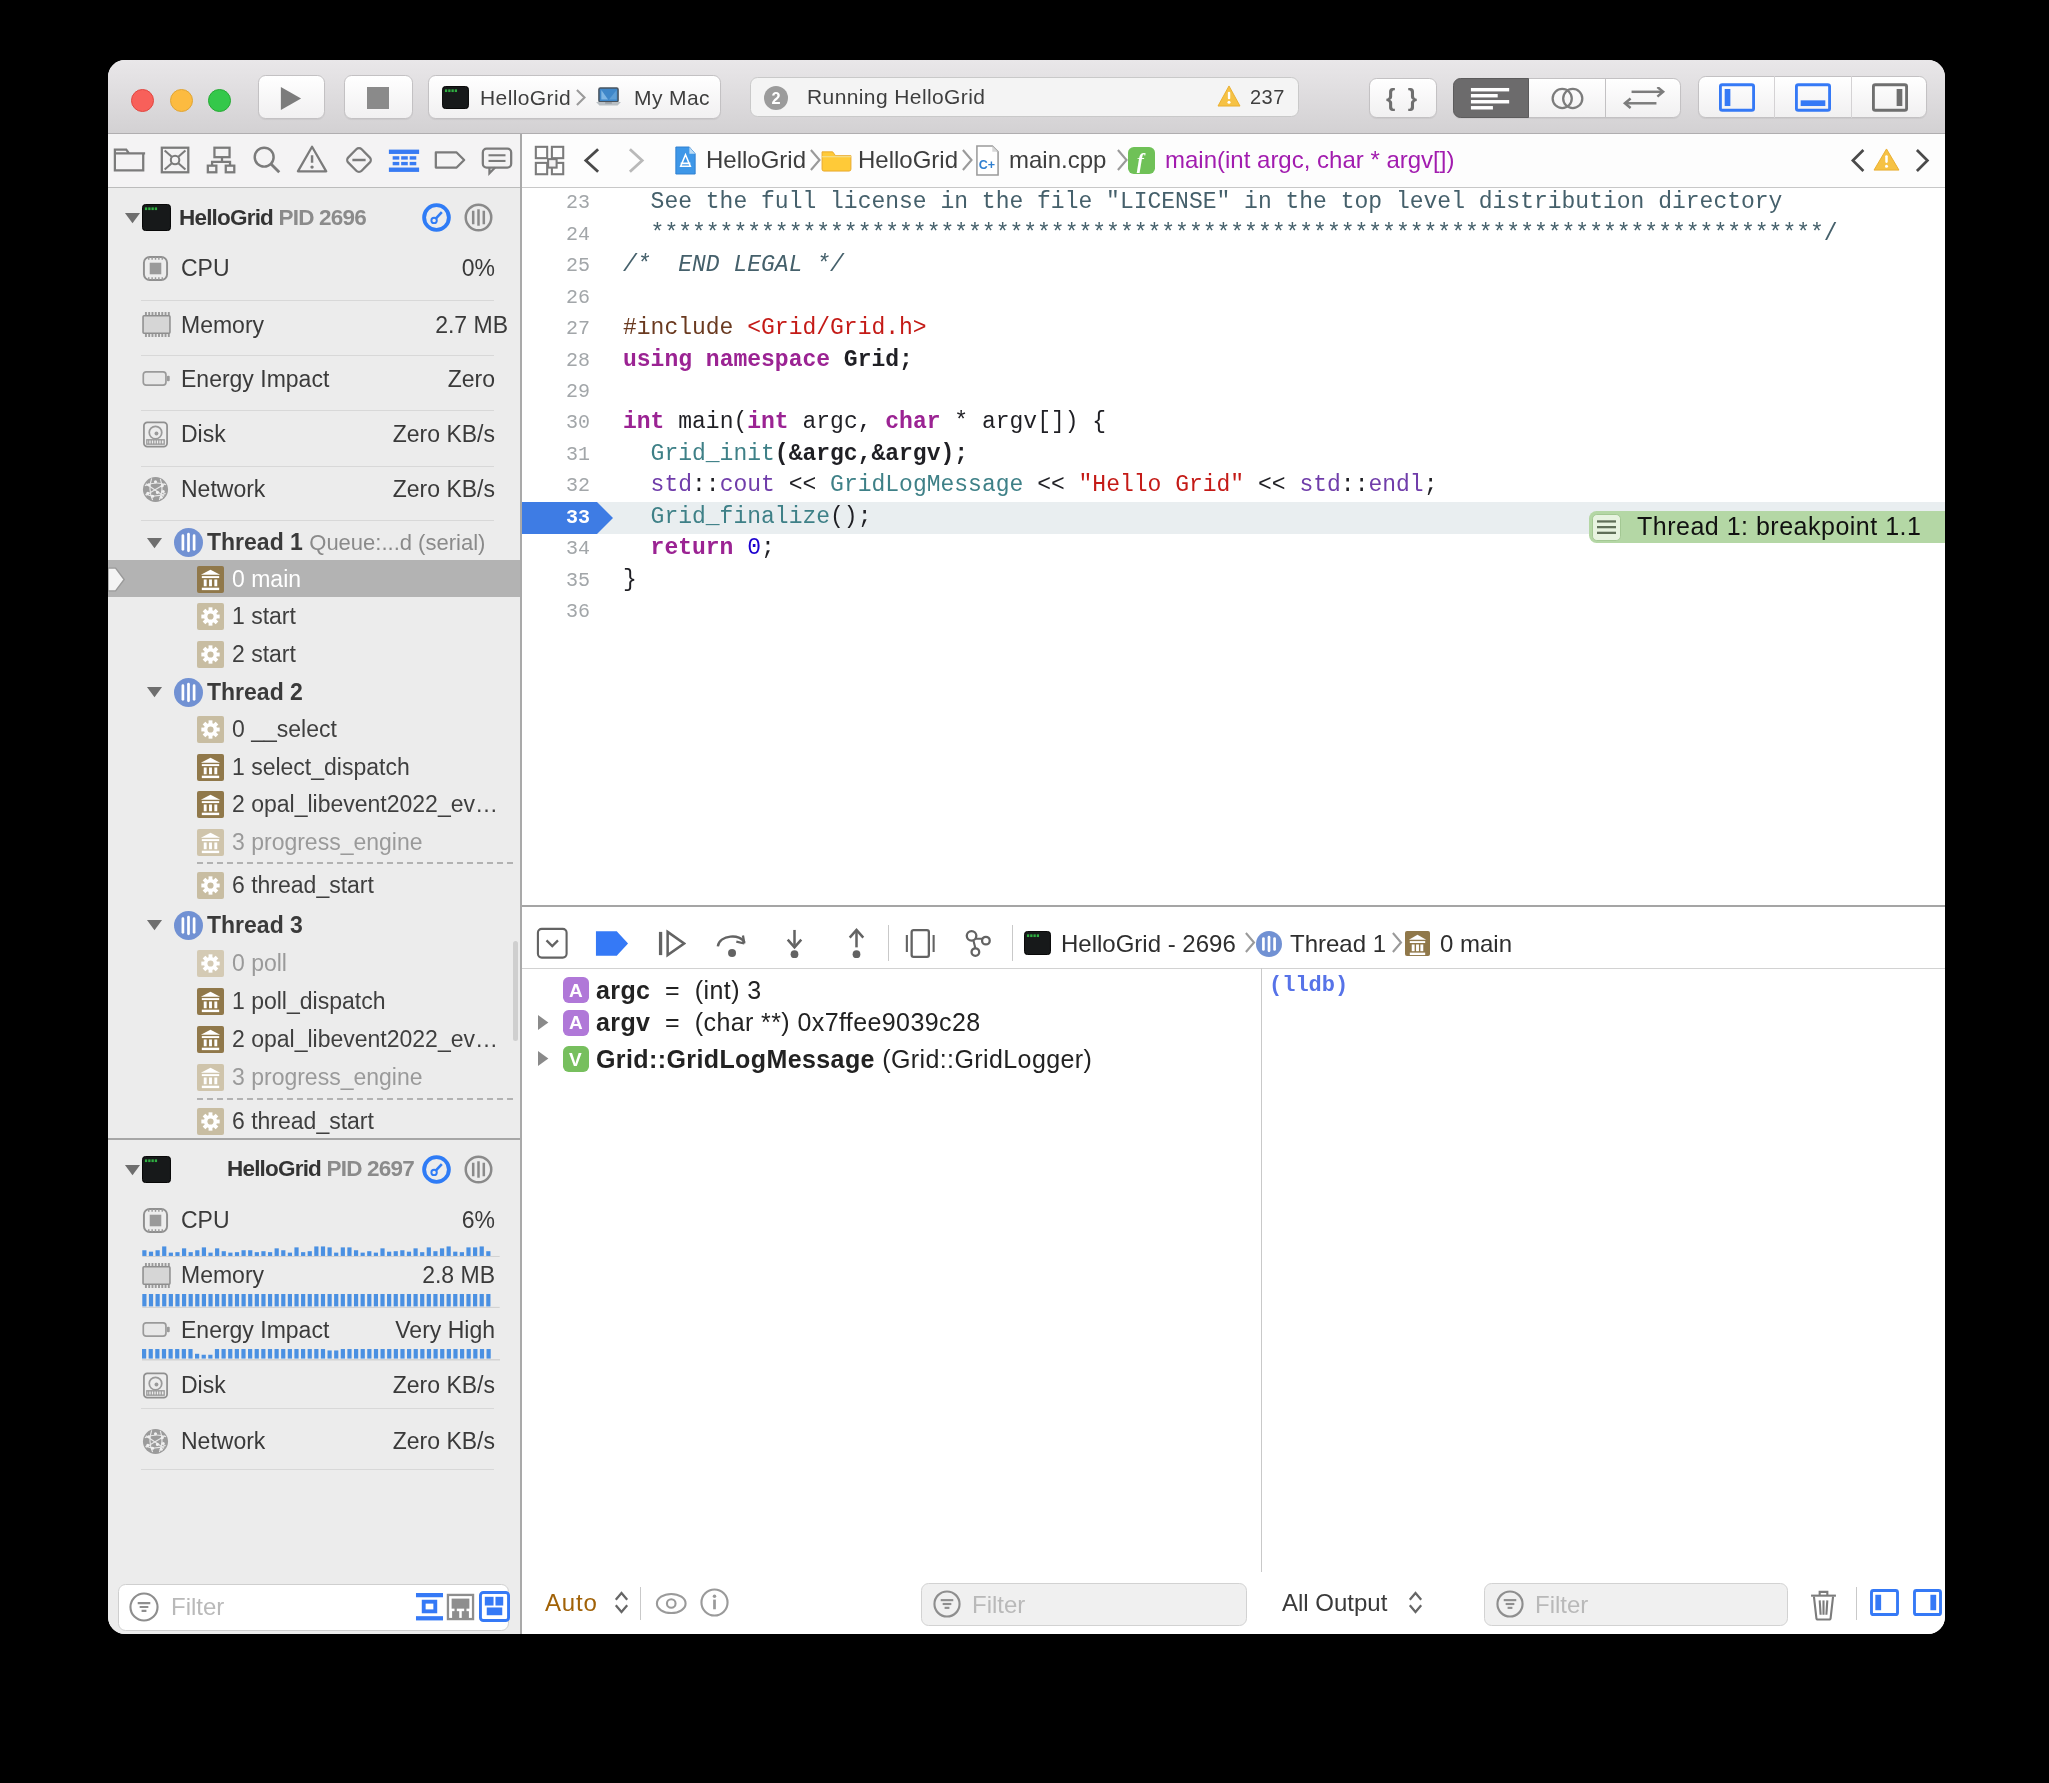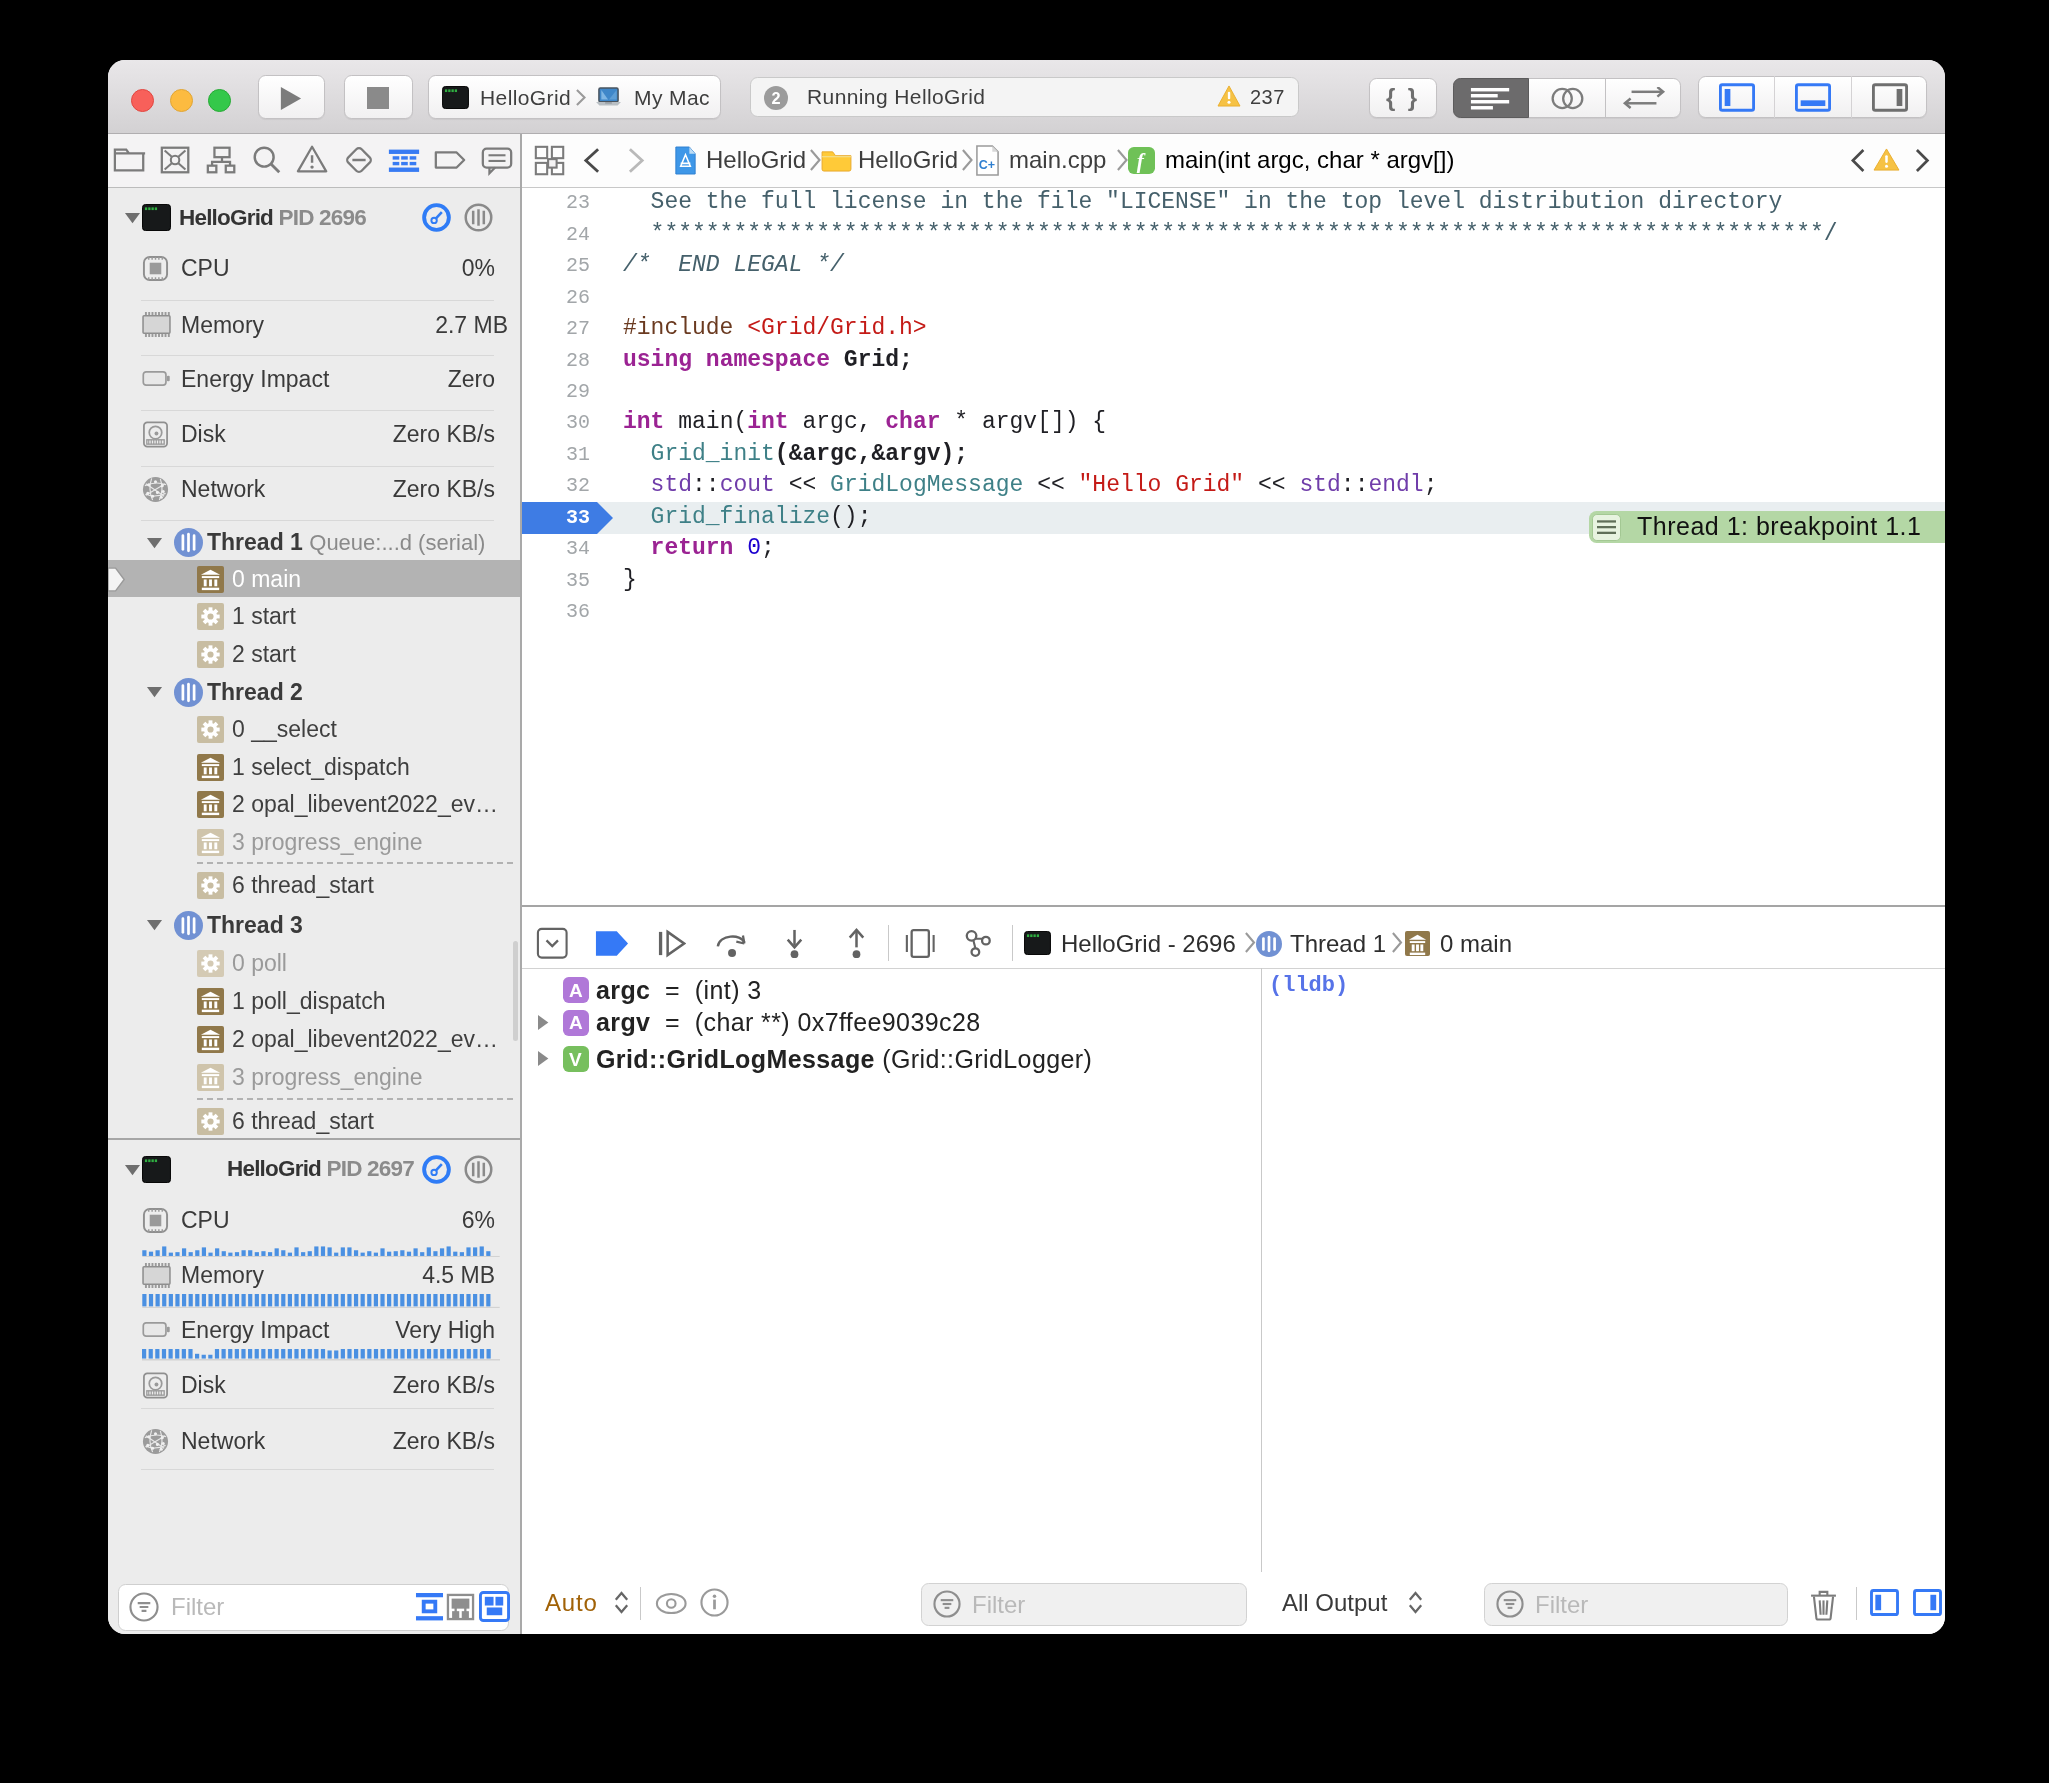--- a/index.html
+++ b/index.html
@@ -564,21 +564,21 @@
       <rect x="16.6" y="22" width="2" height="4" fill="#9a9a9a"></rect>
       <rect x="20.0" y="0" width="2" height="4" fill="#9a9a9a"></rect>
       <rect x="20.0" y="22" width="2" height="4" fill="#9a9a9a"></rect>
       <rect x="23.4" y="0" width="2" height="4" fill="#9a9a9a"></rect>
       <rect x="23.4" y="22" width="2" height="4" fill="#9a9a9a"></rect>
       <rect x="26.8" y="0" width="2" height="4" fill="#9a9a9a"></rect>
       <rect x="26.8" y="22" width="2" height="4" fill="#9a9a9a"></rect>
       <rect x="1" y="4" width="28" height="18" rx="1" fill="#d6d6d6" stroke="#8f8f8f" stroke-width="1.6"></rect>
     </svg>
 <div class="abs " style="left:73px;top:1199px;height:32.5px;line-height:32.5px;font-size:23px;color:#3a3a3a;font-weight:normal;white-space:pre;">Memory</div>
-<div class="abs" style="left:138px;top:1199px;width:249px;height:32.5px;line-height:32.5px;font-size:23px;color:#3a3a3a;font-weight:normal;text-align:right;white-space:pre;">4.5 MB</div>
+<div class="abs" style="left:138px;top:1199px;width:249px;height:32.5px;line-height:32.5px;font-size:23px;color:#3a3a3a;font-weight:normal;text-align:right;white-space:pre;">2.8 MB</div>
 <svg class="abs" style="left:34px;top:1234px;" width="358" height="14.3" viewBox="0 0 375 15">
       <rect x="0" y="13.5" width="375" height="1.5" fill="#d2d2d2"></rect>
       <rect x="0.0" y="0" width="4.4" height="13" fill="#4a90e2"></rect>
       <rect x="6.94" y="0" width="4.4" height="13" fill="#4a90e2"></rect>
       <rect x="13.88" y="0" width="4.4" height="13" fill="#4a90e2"></rect>
       <rect x="20.82" y="0" width="4.4" height="13" fill="#4a90e2"></rect>
       <rect x="27.76" y="0" width="4.4" height="13" fill="#4a90e2"></rect>
       <rect x="34.7" y="0" width="4.4" height="13" fill="#4a90e2"></rect>
       <rect x="41.64" y="0" width="4.4" height="13" fill="#4a90e2"></rect>
       <rect x="48.58" y="0" width="4.4" height="13" fill="#4a90e2"></rect>
@@ -805,21 +805,21 @@
       <text x="4" y="25" font-size="13" fill="#2f7fd0" font-family="Liberation Sans" font-weight="bold">C+</text>
     </svg>
 <div class="abs " style="left:901px;top:83px;height:33px;line-height:33px;font-size:24px;color:#3e3e3e;font-weight:normal;white-space:pre;">main.cpp</div>
 <svg class="abs" style="left:1008px;top:88px;" width="13.4" height="24" viewBox="0 0 14 25">
       <path d="M2 2 l9 10.5 -9 10.5" stroke="#9a9a9a" stroke-width="2.2" fill="none"></path>
     </svg>
 <svg class="abs" style="left:1020px;top:87px;" width="27" height="27" viewBox="0 0 28 28">
       <rect width="28" height="28" rx="6" fill="#6fc157"></rect>
       <text x="9" y="22" font-size="22" fill="#fff" font-family="Liberation Serif" font-style="italic" font-weight="bold">f</text>
     </svg>
-<div class="abs " style="left:1057px;top:83px;height:33px;line-height:33px;font-size:24px;color:#000000;font-weight:normal;white-space:pre;">main(int argc, char * argv[])</div>
+<div class="abs " style="left:1057px;top:83px;height:33px;line-height:33px;font-size:24px;color:#a21caf;font-weight:normal;white-space:pre;">main(int argc, char * argv[])</div>
 <svg class="abs" style="left:1742px;top:88px;" width="15.3" height="25" viewBox="0 0 16 26">
       <path d="M14 2 L3 13 L14 24" stroke="#4a4a4a" stroke-width="2.8" fill="none"></path>
     </svg>
 <svg class="abs" style="left:1765px;top:88px;" width="27" height="24" viewBox="0 0 28 25">
       <path d="M14 1 L27 23 H1 Z" fill="#f6c244" stroke="#e9ae2e"></path>
       <rect x="12.7" y="7.5" width="2.6" height="8" rx="1.2" fill="#fff"></rect>
       <circle cx="14" cy="19" r="1.6" fill="#fff"></circle>
     </svg>
 <svg class="abs" style="left:1807px;top:88px;" width="15.3" height="25" viewBox="0 0 16 26">
       <path d="M2 2 L13 13 L2 24" stroke="#4a4a4a" stroke-width="2.8" fill="none"></path>

